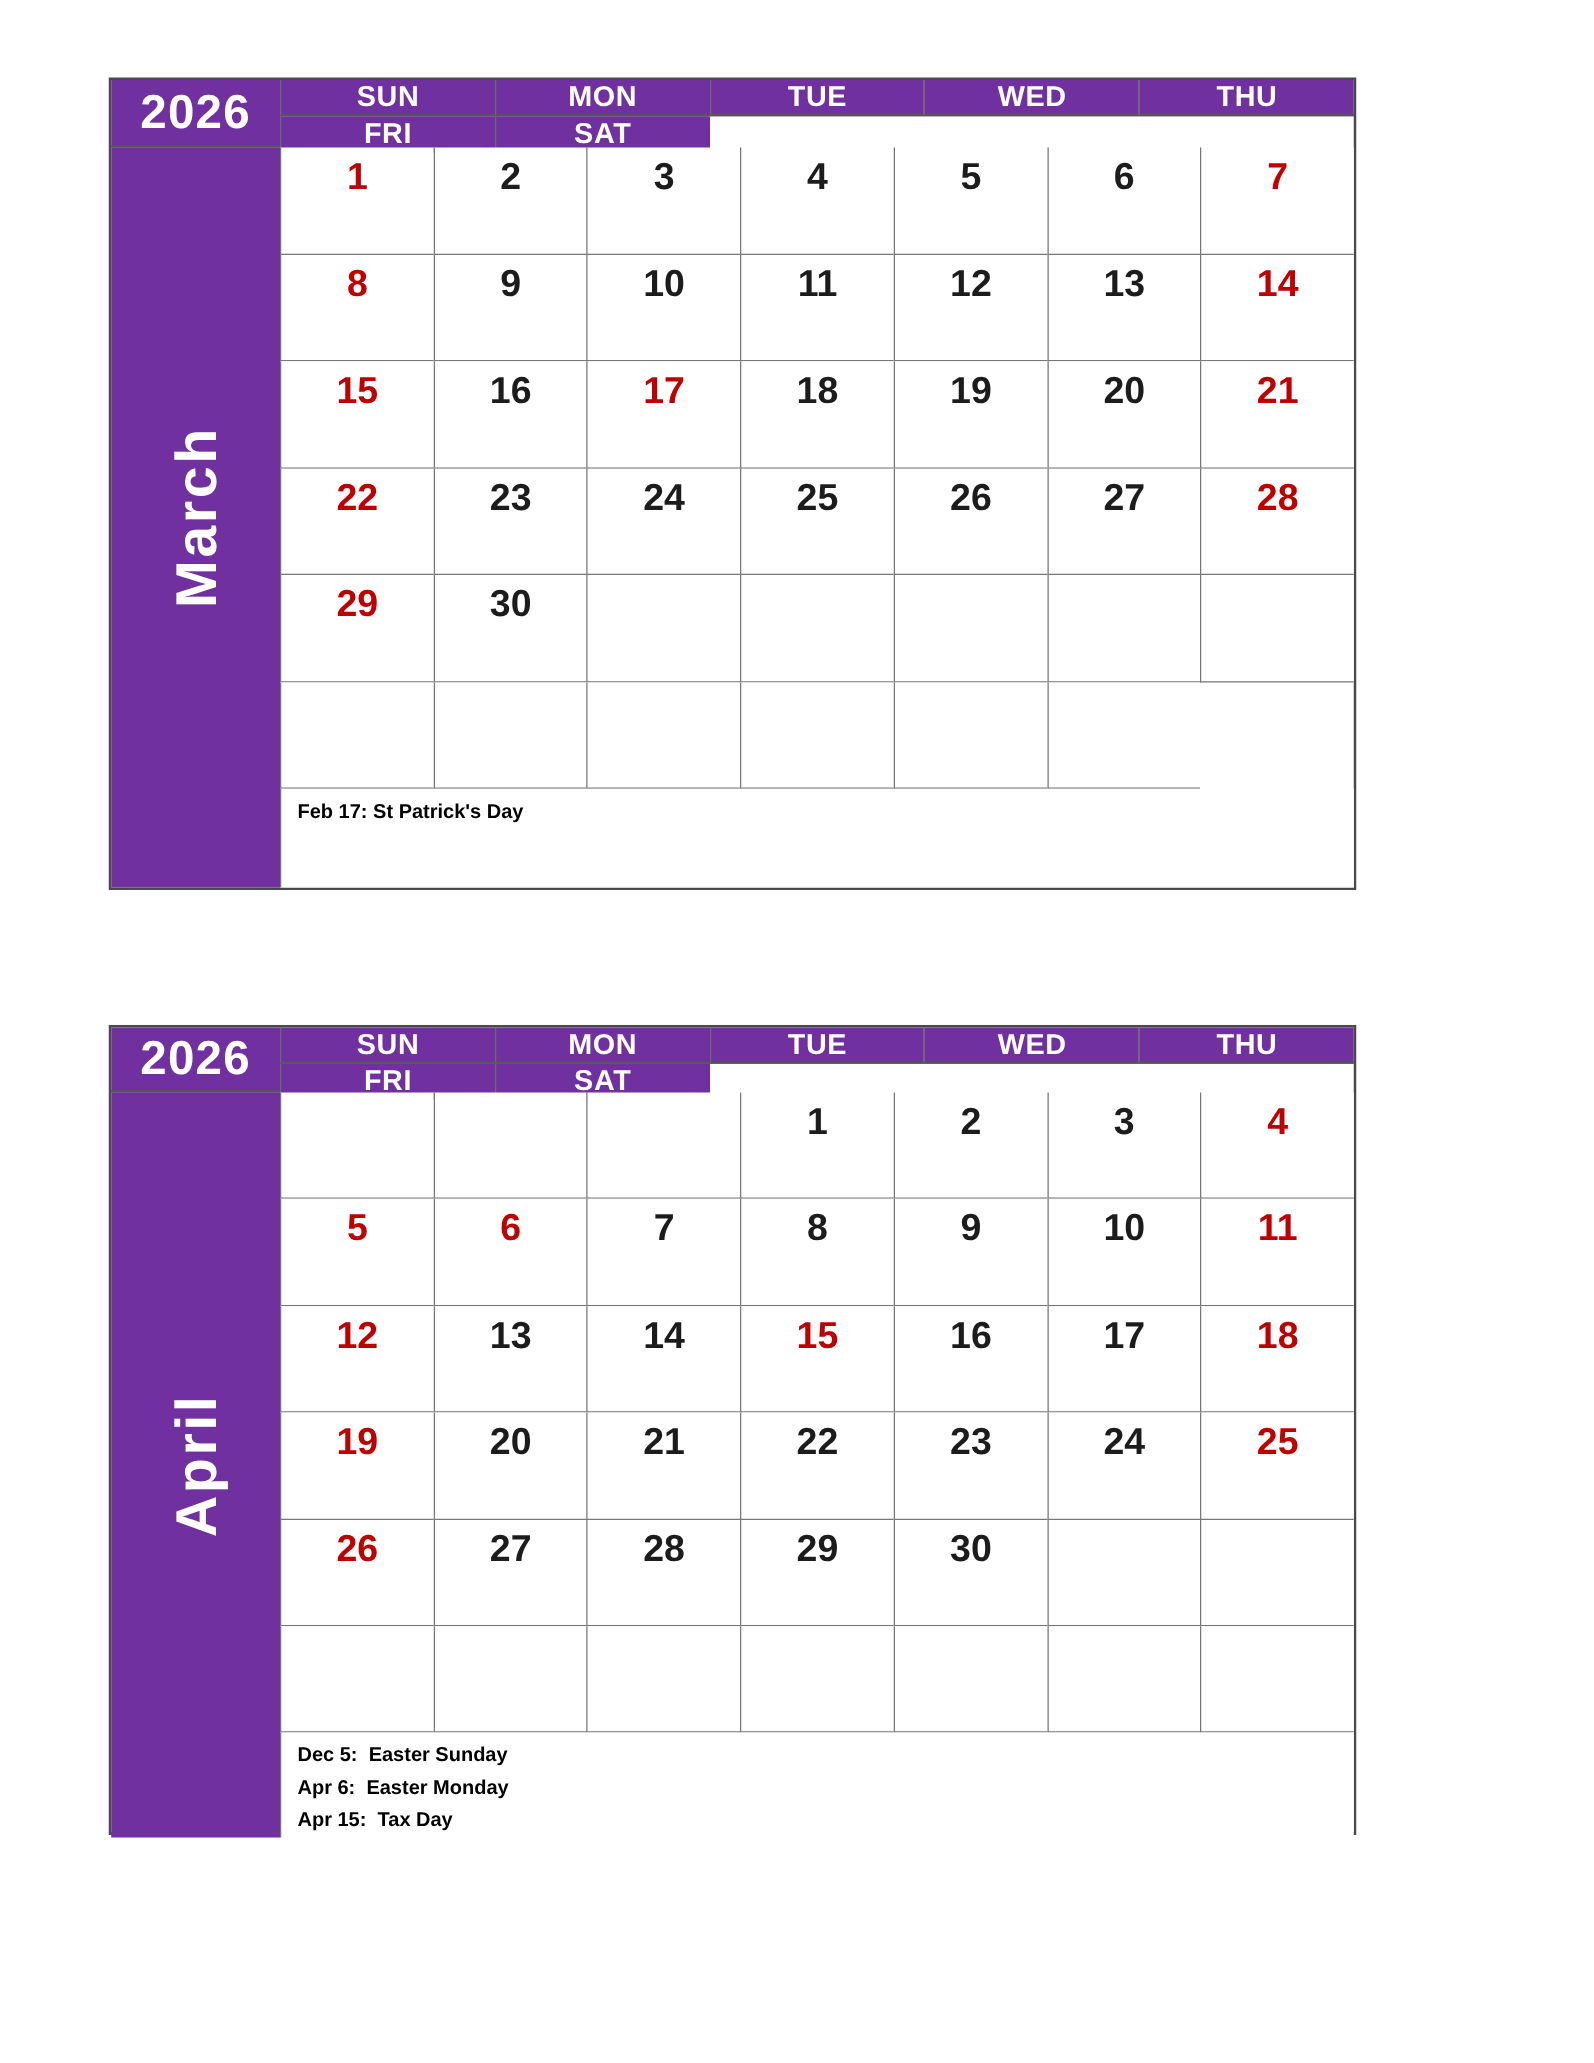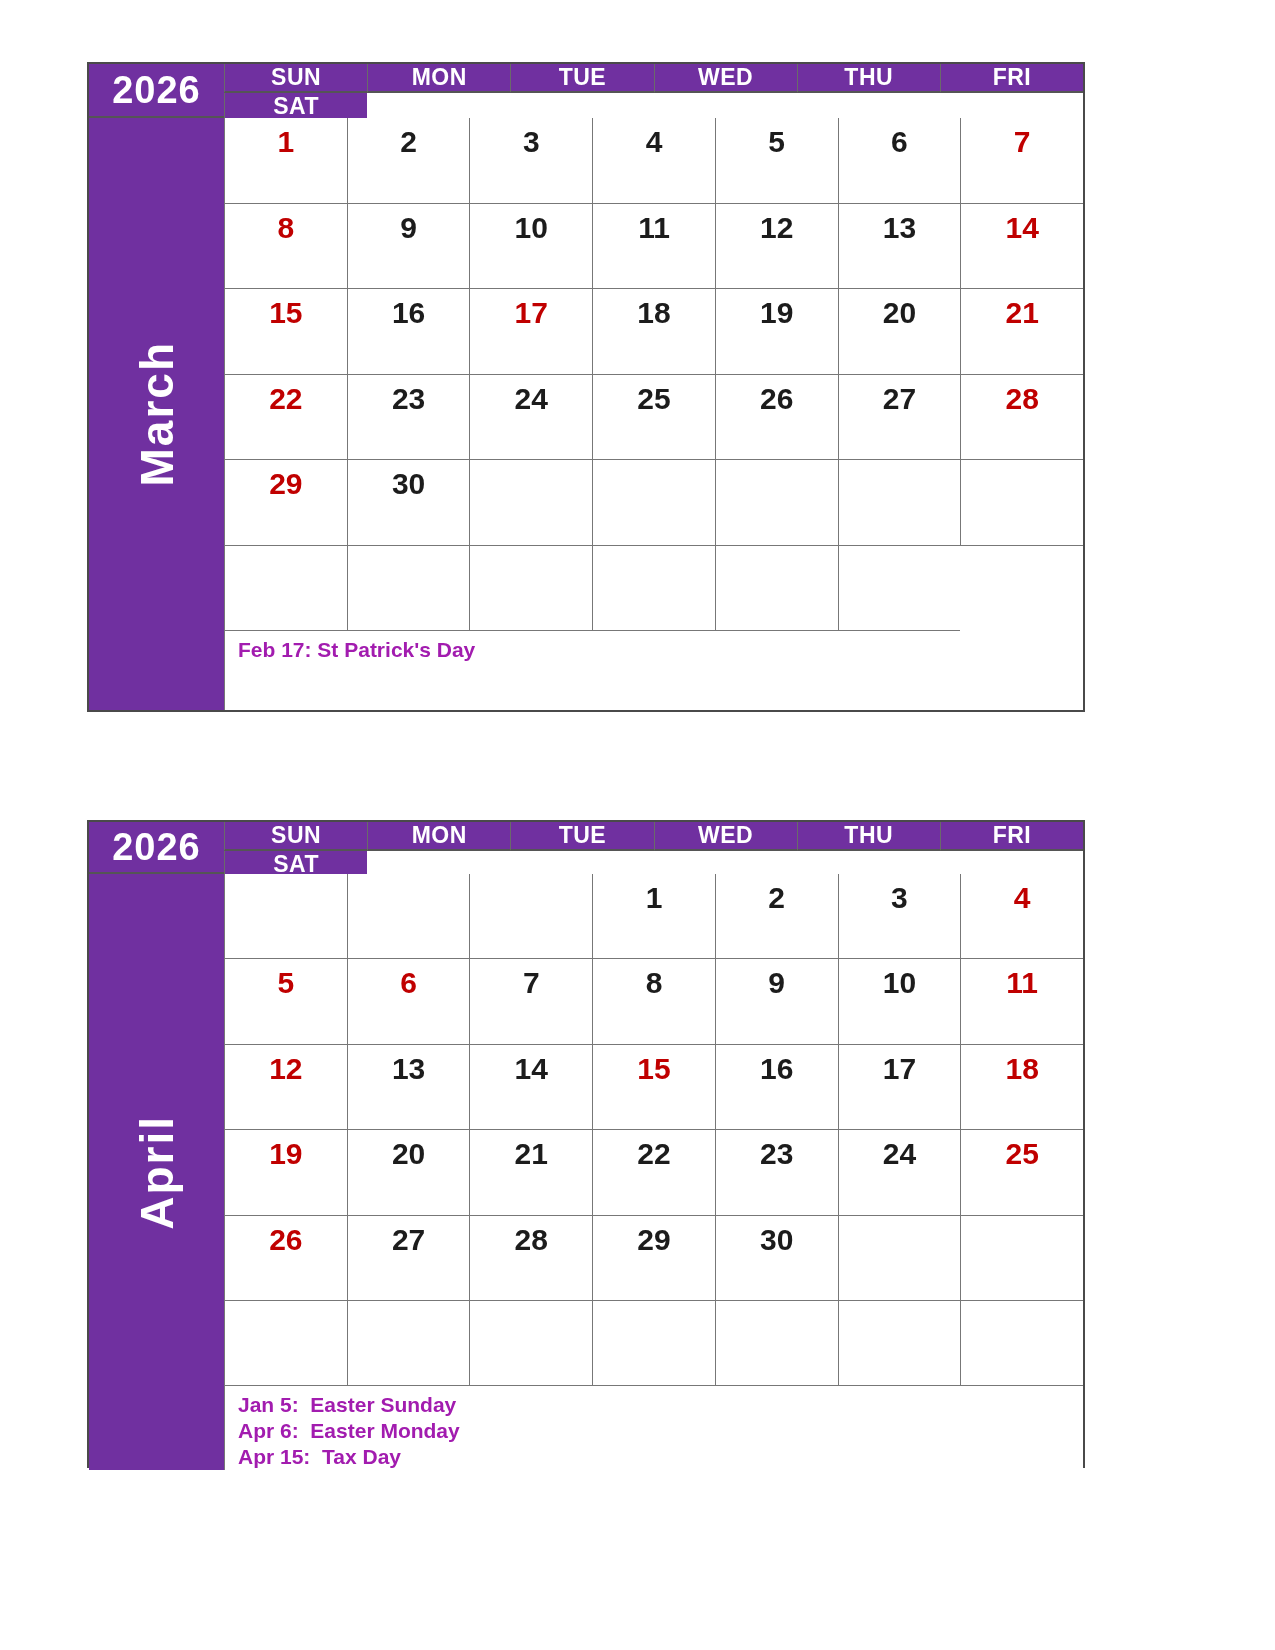--- a/index.html
+++ b/index.html
@@ -31,21 +31,21 @@
     grid-row: 1; grid-column: 1;
     background: #7030A0;
     color: #ffffff;
     font-size: 38px; font-weight: 700; letter-spacing: 1px;
     display: flex; align-items: center; justify-content: center;
     border-bottom: 2px solid #555555;
     box-sizing: border-box;
   }
   .dow-row {
     grid-row: 1; grid-column: 2 / span 7;
-    display: grid; grid-template-columns: repeat(6, 1fr); text-align: center;
+    display: grid; grid-template-columns: repeat(5, 1fr); text-align: center;
   }
   .dow-cell {
     background: #7030A0;
     color: #ffffff;
     font-size: 23px; font-weight: 700; letter-spacing: 0.5px;
     display: flex; align-items: center; justify-content: center;
     border-left: 1px solid #6a6a6a;
     border-bottom: 2px solid #555555;
     box-sizing: border-box;
   }
@@ -88,21 +88,21 @@
 
   
   .notes {
     grid-row: 8; grid-column: 2 / span 7;
     border-left: 1px solid #777777;
     box-sizing: border-box;
     padding: 6px 0 0 13px;
     background: #ffffff;
   }
   .note-line {
-    font-size: 21px; font-weight: 700; color: #a21caf;
+    font-size: 16px; font-weight: 700; color: #000000;
     line-height: 26px;
     white-space: pre-wrap;
   }
 
   
   .footer {
     position: absolute;
     top: 1572px; left: 0; width: 100%;
     text-align: center;
   }
@@ -353,20 +353,20 @@
         <div class="day-cell"></div>
         <div class="day-cell"></div>
         <div class="day-cell"></div>
         <div class="day-cell"></div>
         <div class="day-cell"></div>
         <div class="day-cell"></div>
         <div class="day-cell"></div>
         <div class="day-cell"></div>
       </div>
     <div class="notes">
-        <div class="note-line">Jan 5:  Easter Sunday</div>
+        <div class="note-line">Dec 5:  Easter Sunday</div>
         <div class="note-line">Apr 6:  Easter Monday</div>
         <div class="note-line">Apr 15:  Tax Day</div>
       </div>
   </section>
 
 
 </div>
 
 </body></html>

